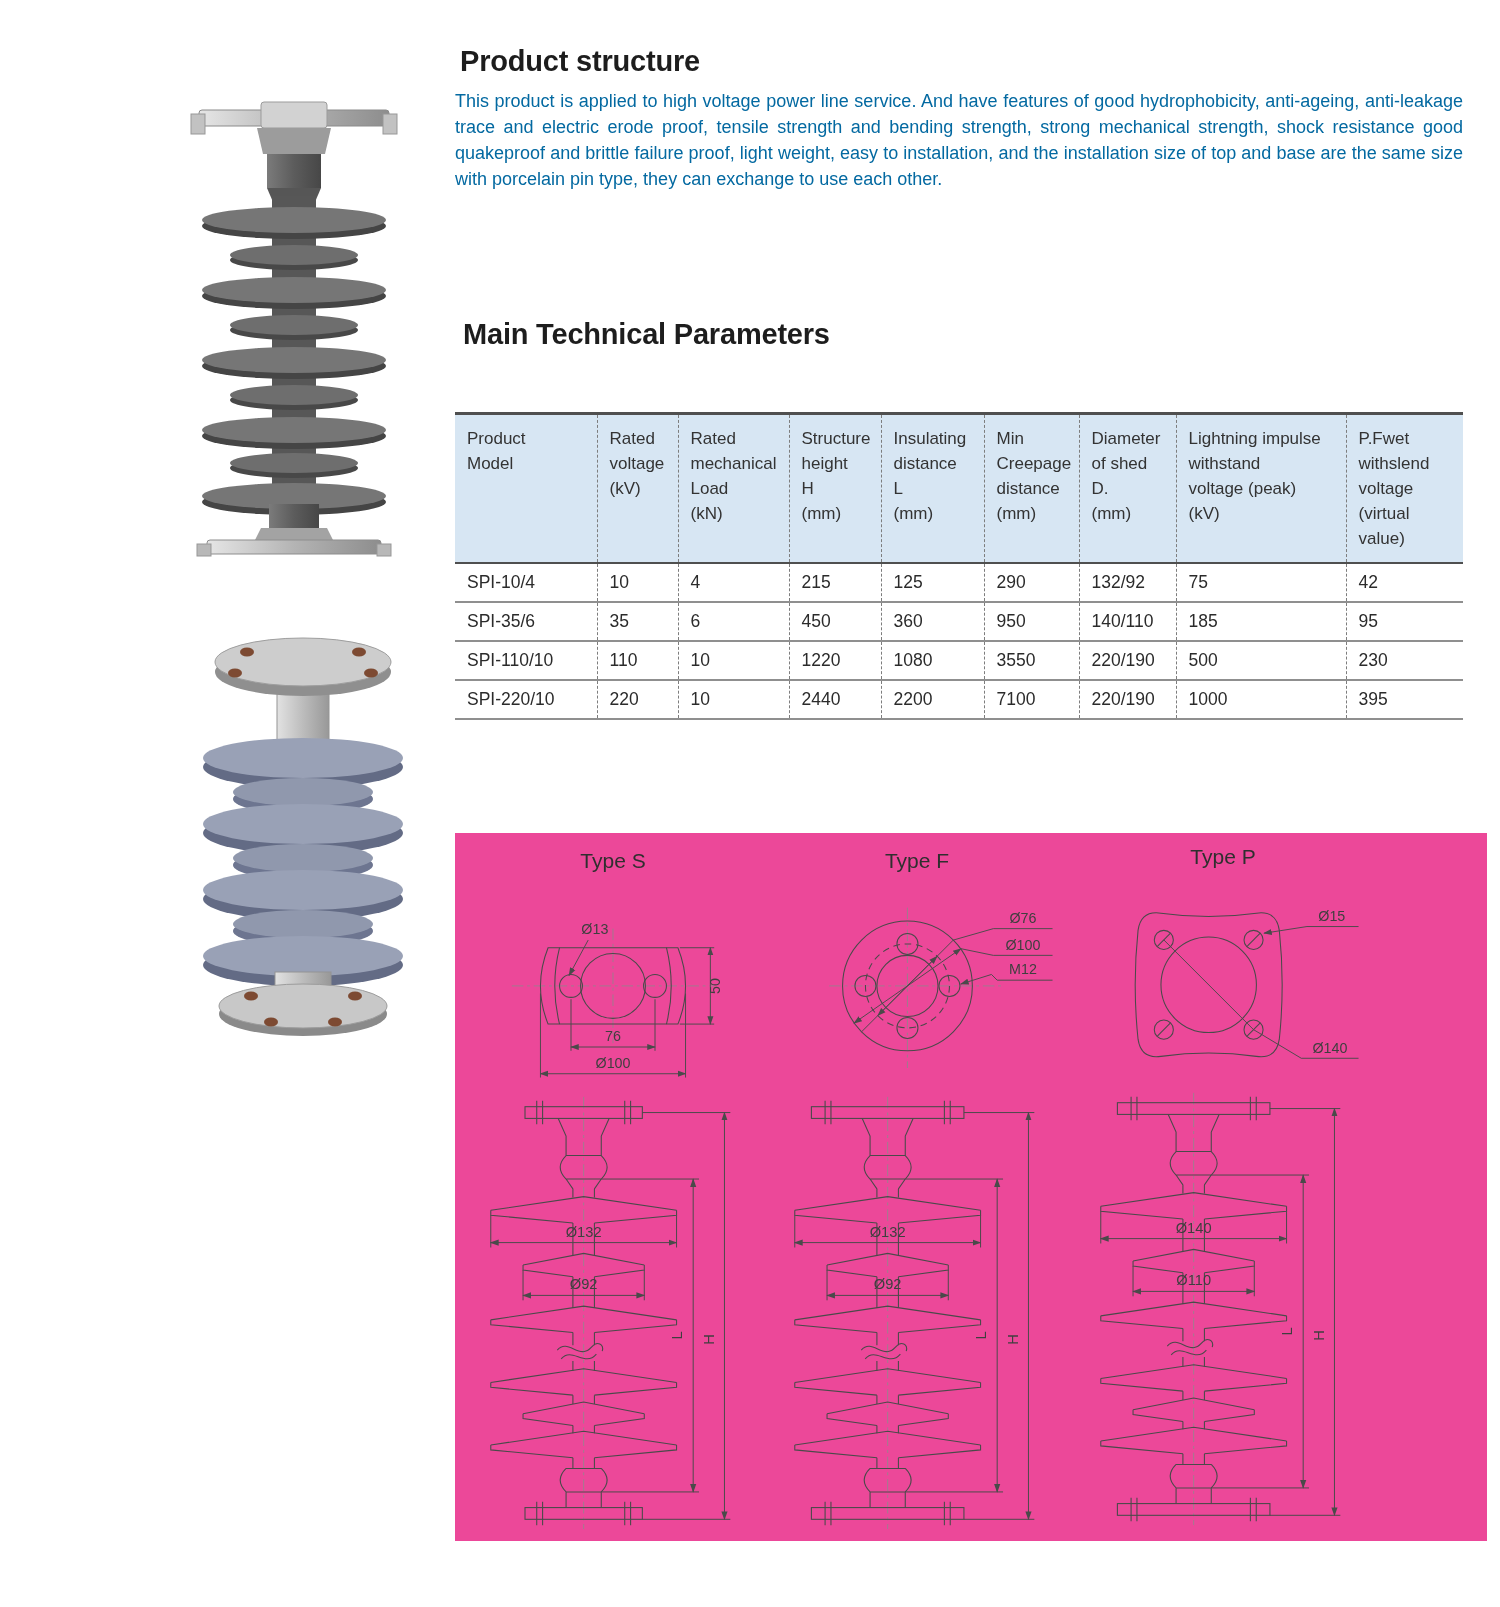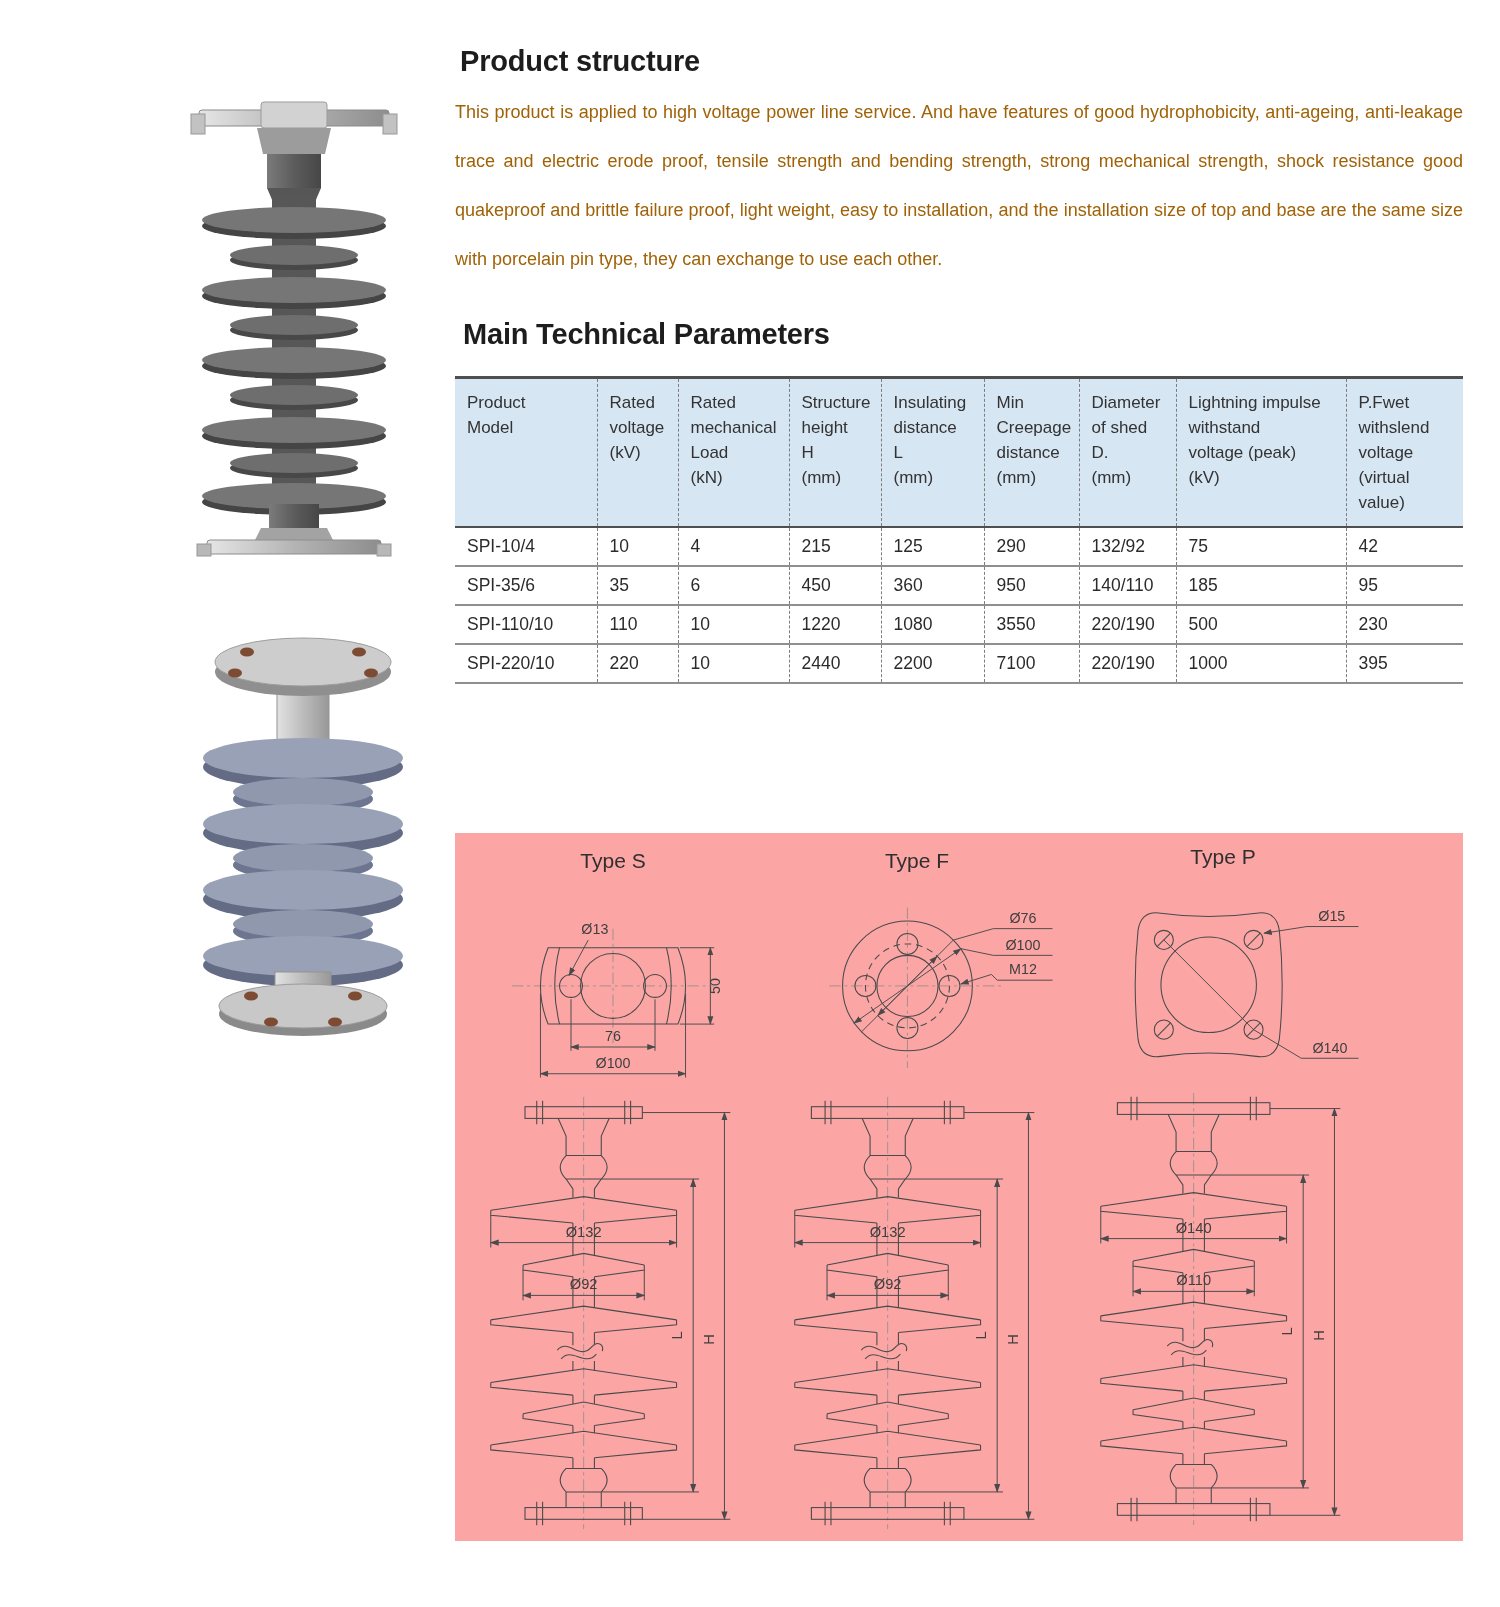--- a/index.html
+++ b/index.html
@@ -2,33 +2,33 @@
 <html><head>
 <meta charset="utf-8">
 <style>
   html,body{margin:0;padding:0;}
   body{width:1500px;height:1607px;position:relative;background:#ffffff;
        font-family:"Liberation Sans",sans-serif;color:#3a3a3a;}
   .abs{position:absolute;}
   
   .h-title{font-size:29px;font-weight:700;color:#1d1d1d;letter-spacing:-0.2px;}
   
-  .body-text{font-size:18px;line-height:49px;text-align:justify;color:#a16207;width:1008px;}
+  .body-text{font-size:18px;line-height:26px;text-align:justify;color:#0369a1;width:1008px;}
   
   table.params{border-collapse:collapse;width:1008px;table-layout:fixed;
-               border-top:3px solid #4f4f4f;}
+               border-top:3px solid #4f4f4f;margin-top:36px;}
   table.params th{background:#d7e6f3;font-weight:400;font-size:17px;line-height:25px;
      text-align:left;vertical-align:top;padding:11px 6px 11px 12px;color:#333;
      white-space:pre-line;border-bottom:2px solid #4f4f4f;}
   table.params td{font-size:17.5px;color:#2b2b2b;padding:8px 6px 8px 12px;
      border-bottom:2px solid #8f8f8f;}
   table.params th:not(:first-child),table.params td:not(:first-child){
      border-left:1px dashed #7d7d7d;}
   
-  .panel{background:#fca5a5;}
+  .panel{background:#ec4899;padding-left:24px;}
   .type-col{position:absolute;width:300px;}
   .type-label{font-size:21px;color:#2f2f2f;text-align:center;margin:0 0 6px 0;font-weight:400;}
   
   .ln{fill:none;stroke:#4a4a4a;stroke-width:1.1;}
   .dash{stroke-dasharray:7 5;}
   .cl{fill:none;stroke:#8a8a8a;stroke-width:0.8;stroke-dasharray:12 4 3 4;}
   .dim{fill:none;stroke:#4a4a4a;stroke-width:1;}
   svg .t{font-family:"Liberation Sans",sans-serif;font-size:15px;fill:#3f3f3f;}
 </style>
 </head>

